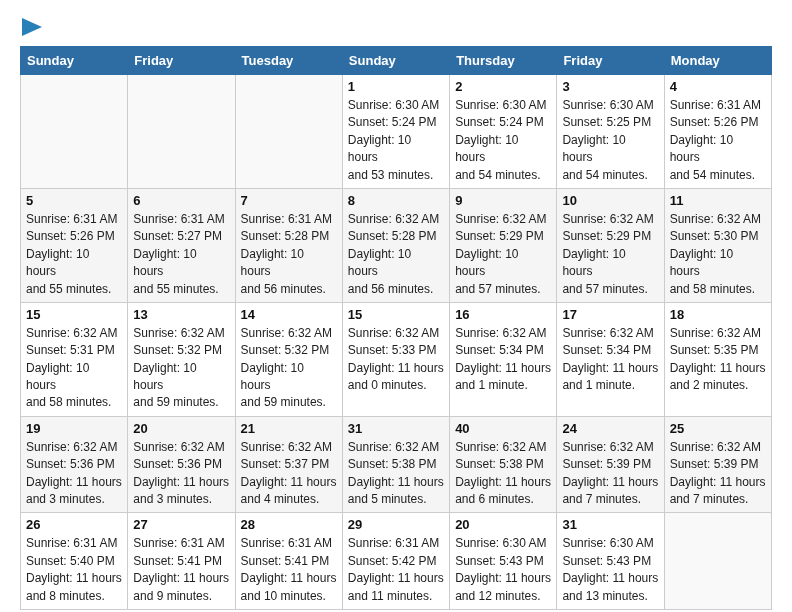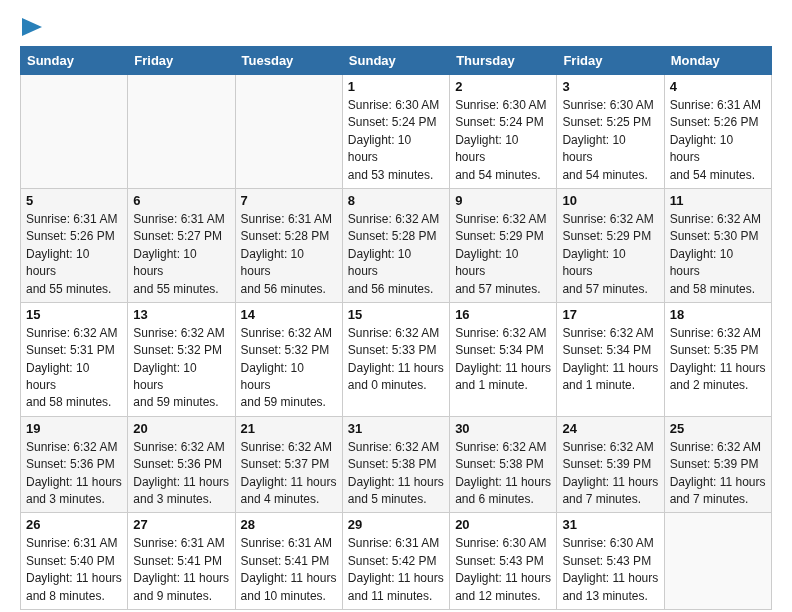--- a/index.html
+++ b/index.html
@@ -263,21 +263,21 @@
 and 4 minutes.</div>
         </td>
         <td>
           <div class="day-num">31</div>
           <div class="day-info" style="white-space: pre-line;">Sunrise: 6:32 AM
 Sunset: 5:38 PM
 Daylight: 11 hours
 and 5 minutes.</div>
         </td>
         <td>
-          <div class="day-num">30</div>
+          <div class="day-num">40</div>
           <div class="day-info" style="white-space: pre-line;">Sunrise: 6:32 AM
 Sunset: 5:38 PM
 Daylight: 11 hours
 and 6 minutes.</div>
         </td>
         <td>
           <div class="day-num">24</div>
           <div class="day-info" style="white-space: pre-line;">Sunrise: 6:32 AM
 Sunset: 5:39 PM
 Daylight: 11 hours

